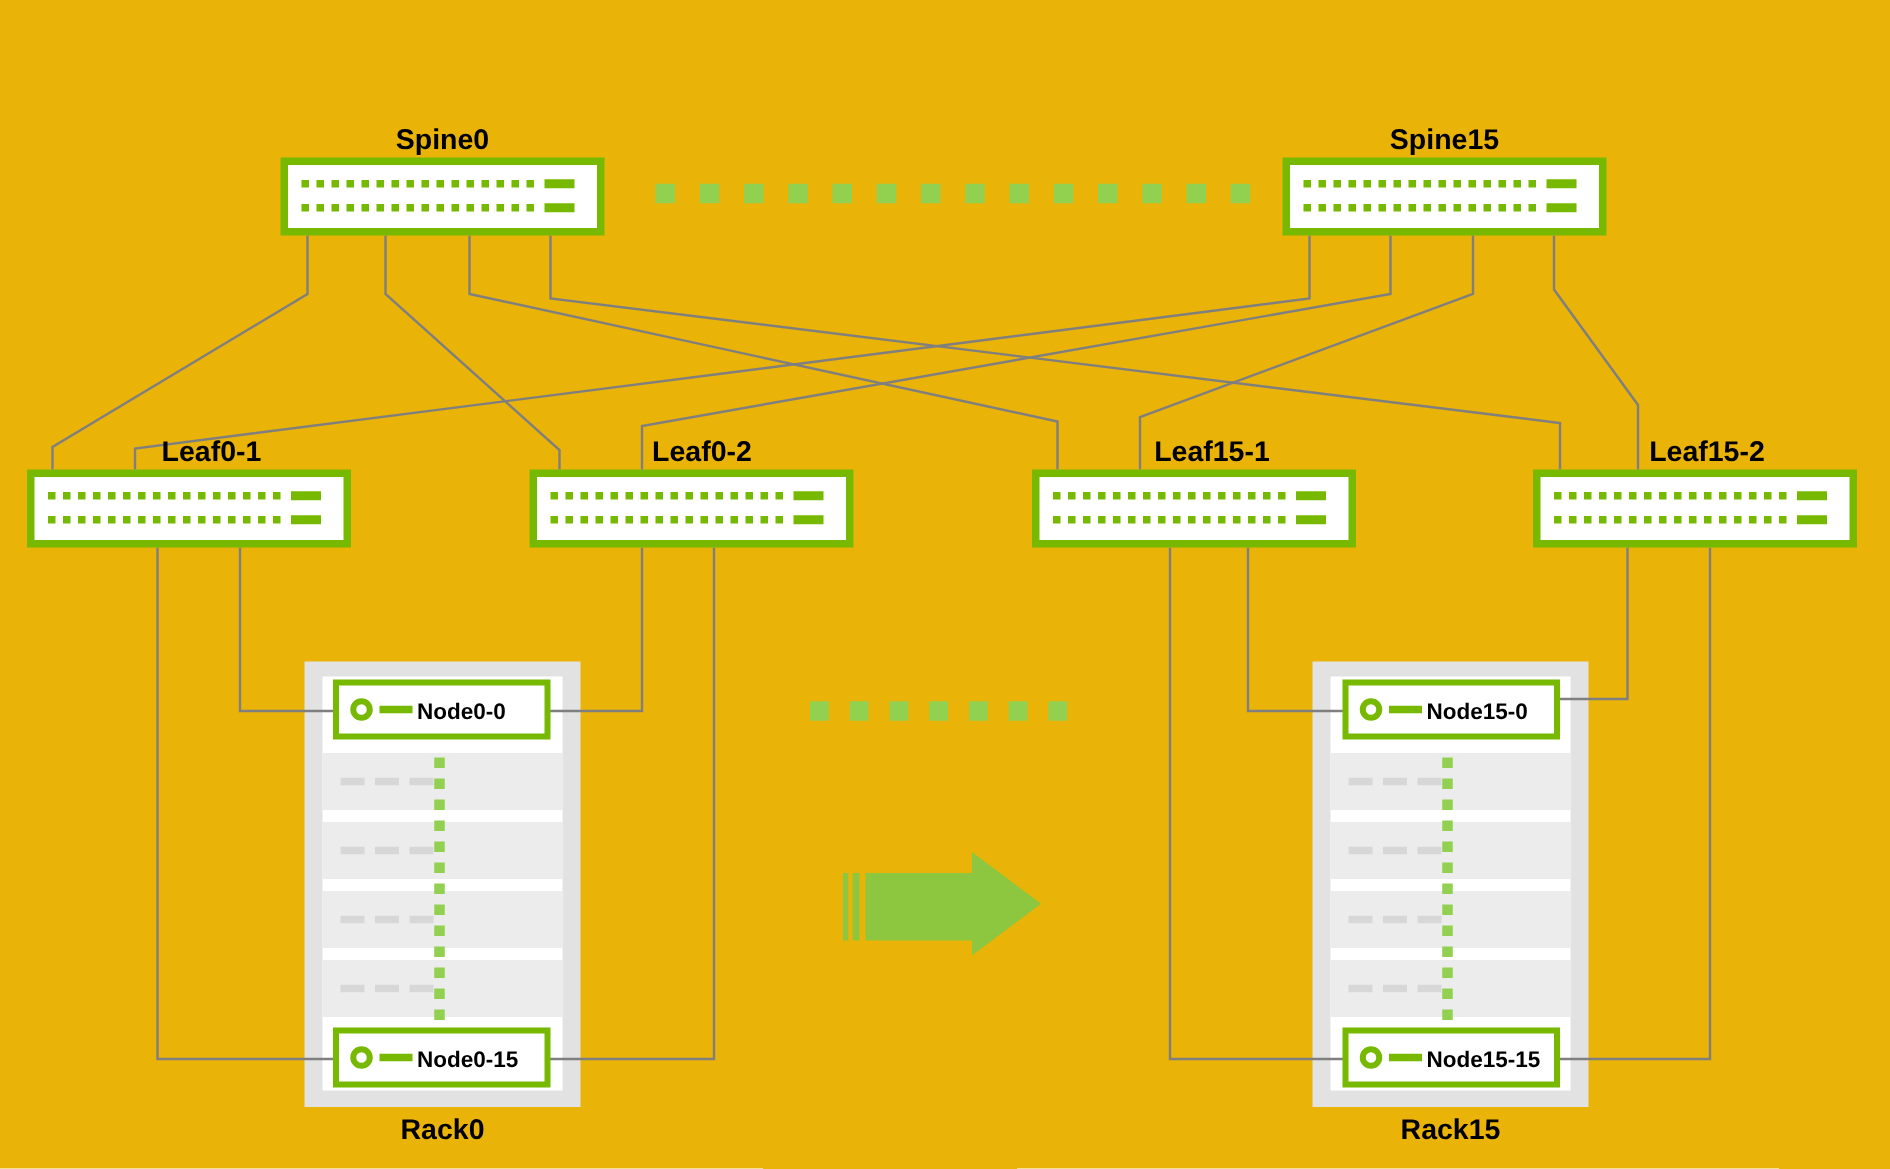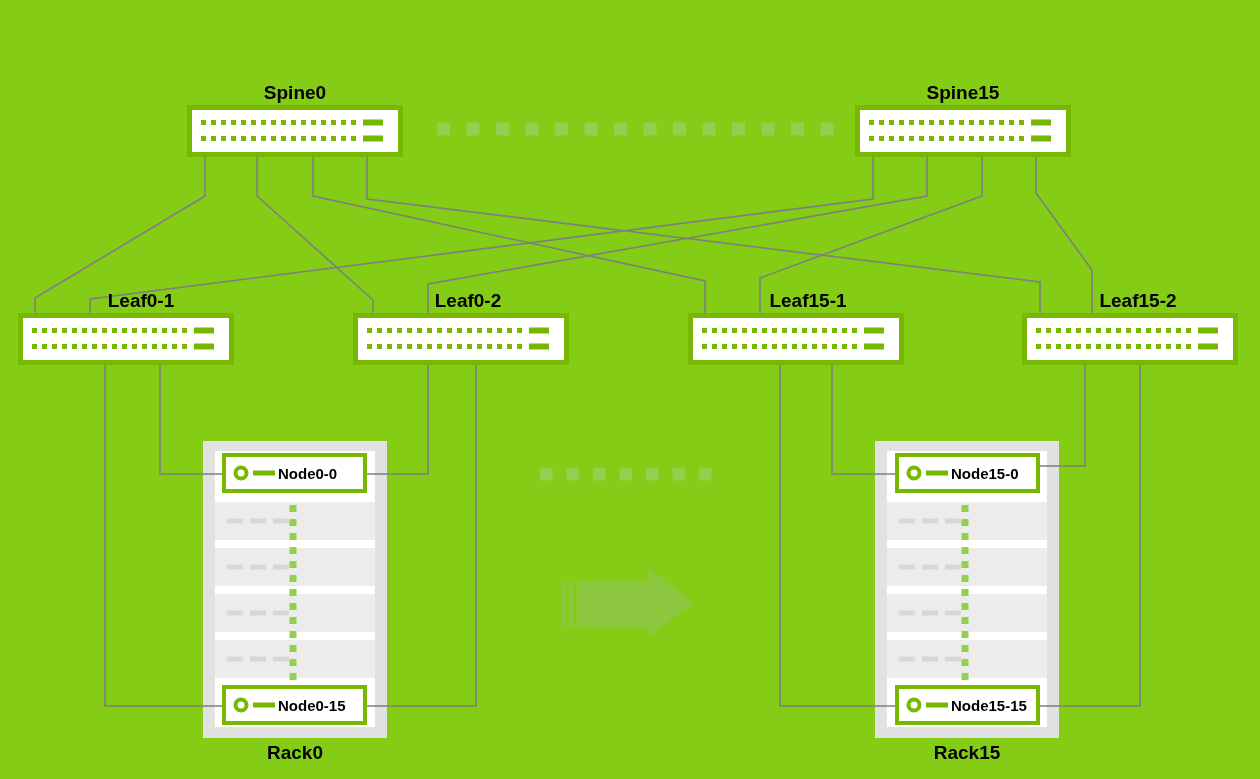--- a/index.html
+++ b/index.html
@@ -1,20 +1,20 @@
 <!DOCTYPE html>
 <html><head>
 <meta charset="utf-8">
 <style>
   html,body { margin:0; padding:0; background:#ffffff; }
   #stage {
     position: relative;
     width: 1260px;
     height: 779px;
-    background: #84cc16;
+    background: #eab308;
     overflow: hidden;
     font-family: "Liberation Sans", sans-serif;
   }
   svg { display:block; }
   text {
     font-family: "Liberation Sans", sans-serif;
     font-weight: bold;
     fill: #000000;
   }
   .lbl-lg  { font-size: 19px; }

